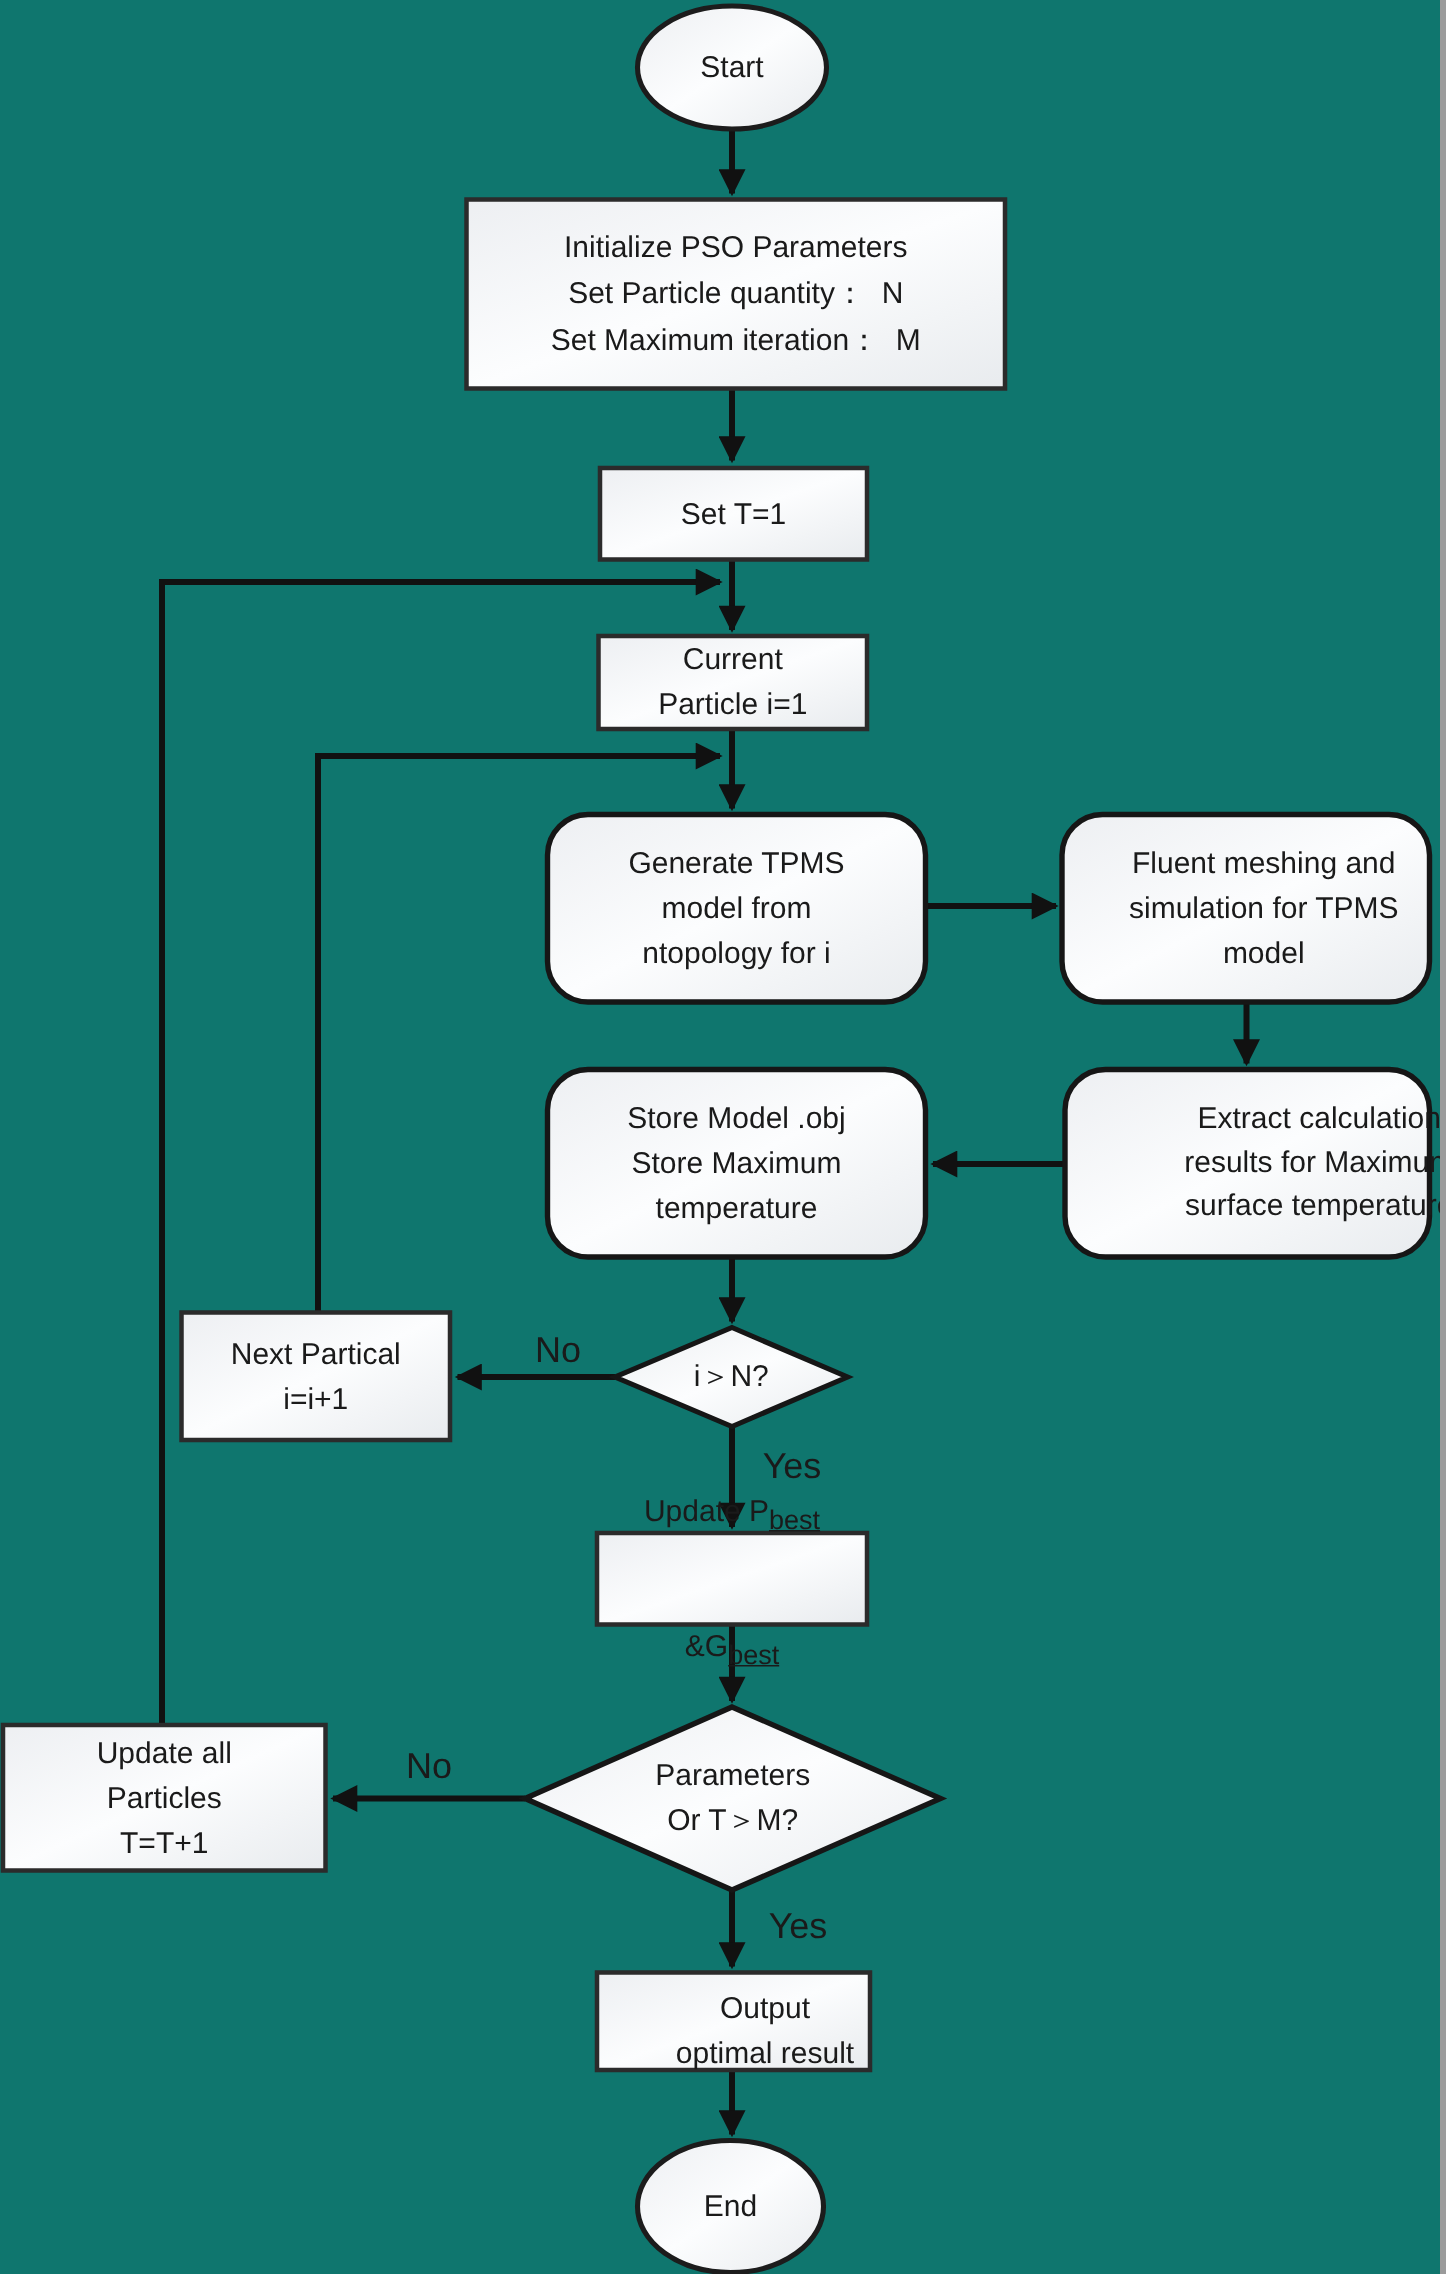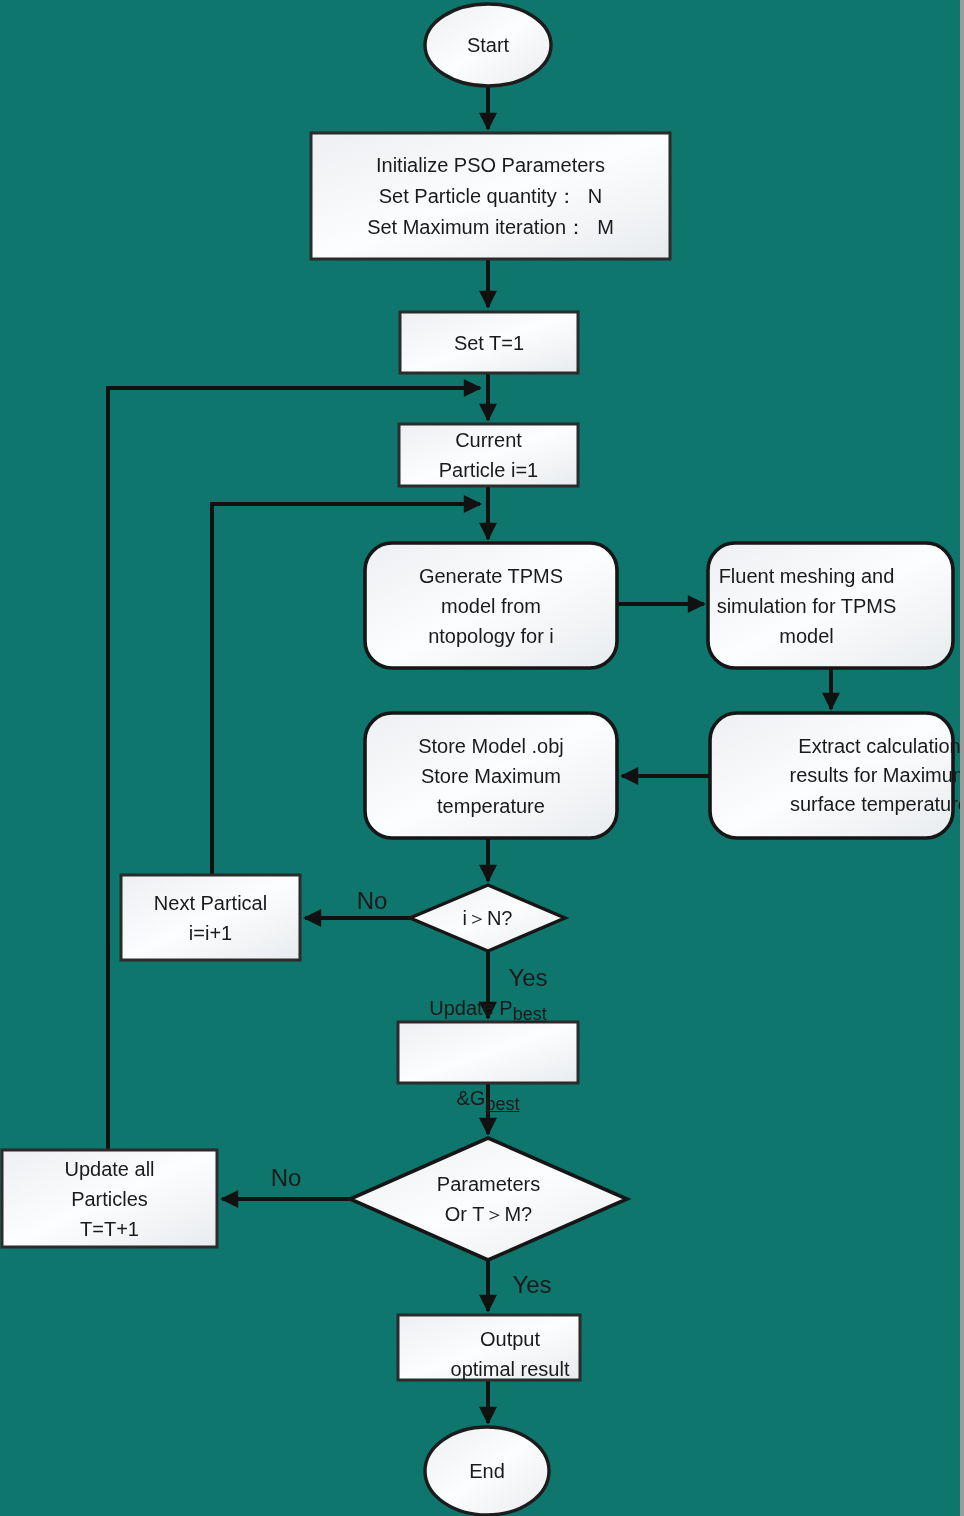--- a/index.html
+++ b/index.html
@@ -89,21 +89,21 @@
   <div class="lbl" style="left:425px;top:10px;width:126px;height:70px;">Start</div>
   <div class="lbl big" style="left:311px;top:133px;width:359px;height:126px;">Initialize PSO Parameters
 Set Particle quantity：  N
 Set Maximum iteration：  M</div>
   <div class="lbl" style="left:400px;top:312px;width:178px;height:61px;text-align:center;">Set T=1</div>
   <div class="lbl" style="left:399px;top:424px;width:179px;height:62px;">Current
 Particle i=1</div>
   <div class="lbl" style="left:365px;top:543px;width:252px;height:125px;border-radius:18px;">Generate TPMS
 model from
 ntopology for i</div>
-  <div class="lbl" style="left:708px;top:543px;width:197px;height:125px;">Fluent meshing and
+  <div class="lbl" style="left:708px;top:543px;width:197px;height:125px;padding-left:36px;">Fluent meshing and
 simulation for TPMS
 model</div>
   <div class="lbl" style="left:365px;top:713px;width:252px;height:125px;">Store Model .obj
 Store Maximum
 temperature</div>
   <div class="lbl small-lh" style="left:710px;top:713px;width:243px;height:125px;">Extract calculation
 results for Maximum
 surface temperature</div>
   <div class="lbl" style="left:410px;top:885px;width:155px;height:66px;">i＞N?</div>
   <div class="lbl" style="left:121px;top:875px;width:179px;height:85px;">Next Partical

